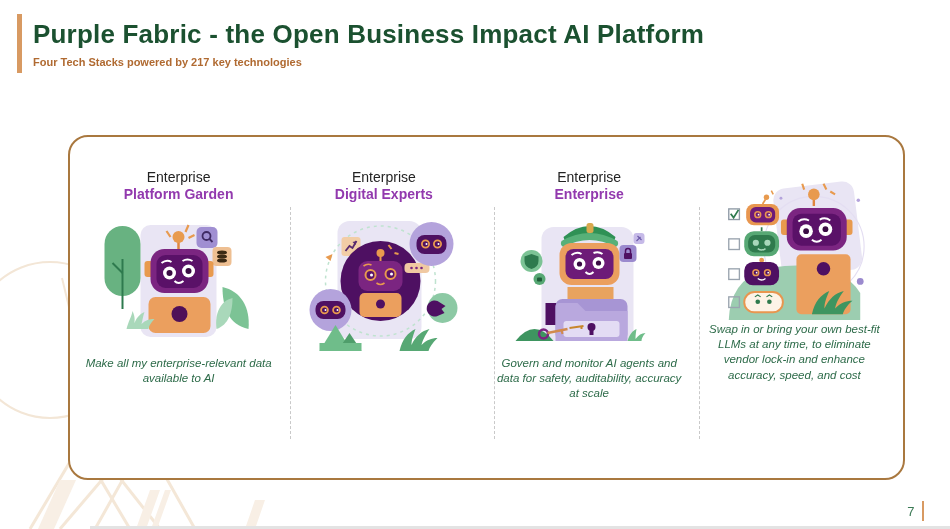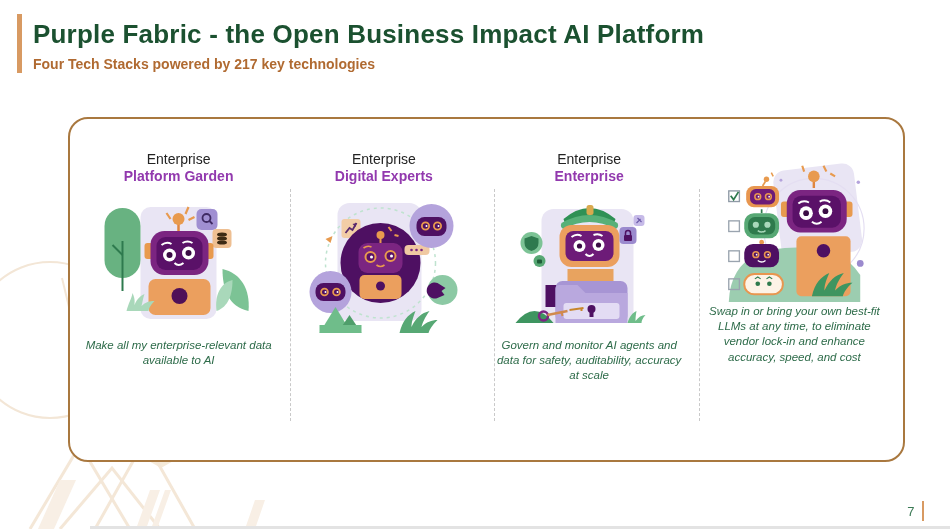--- a/index.html
+++ b/index.html
@@ -17,26 +17,26 @@
 
   
   .header{position:absolute;left:17px;top:12px;}
   .accent-bar{position:absolute;left:0;top:2px;width:5px;height:59px;background:#d89a62;}
   .title{
     margin:7px 0 0 16px;
     font-size:26px;font-weight:bold;color:#1b5130;letter-spacing:.2px;
   }
   .subtitle{
     margin:6px 0 0 16px;
-    font-size:14px;font-weight:bold;color:#b06a31;
+    font-size:11px;font-weight:bold;color:#b06a31;
   }
 
   
   .card{
-    position:absolute;left:68px;top:117px;width:837px;height:345px;
+    position:absolute;left:68px;top:135px;width:837px;height:345px;
     border:2px solid #a9783f;border-radius:20px;background:#ffffff;
     box-sizing:border-box;
   }
   .columns{
     position:absolute;inset:0;
     display:grid;grid-template-columns:1fr 1fr 1fr 1fr;
     padding:32px 6px 10px 6px;box-sizing:border-box;
   }
   .stack{
     display:flex;flex-direction:column;align-items:center;text-align:center;

